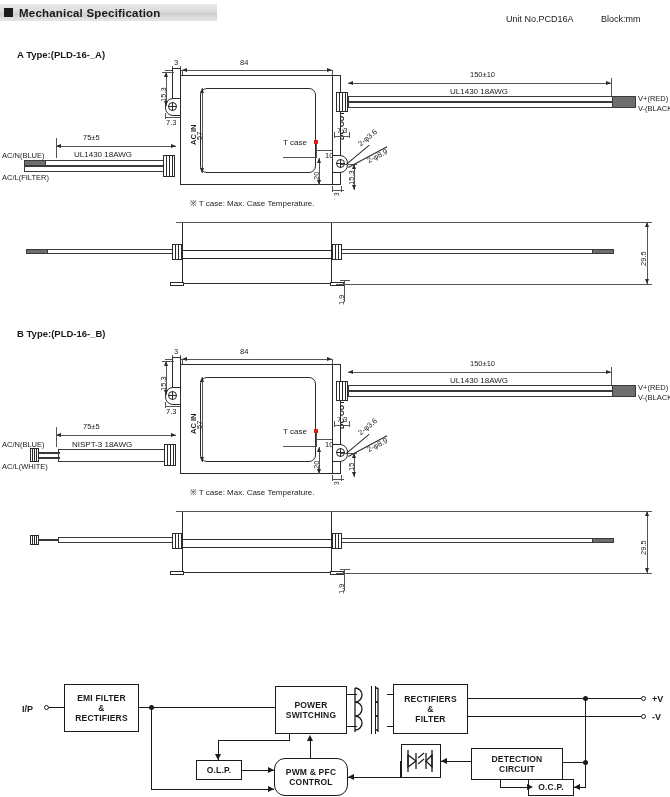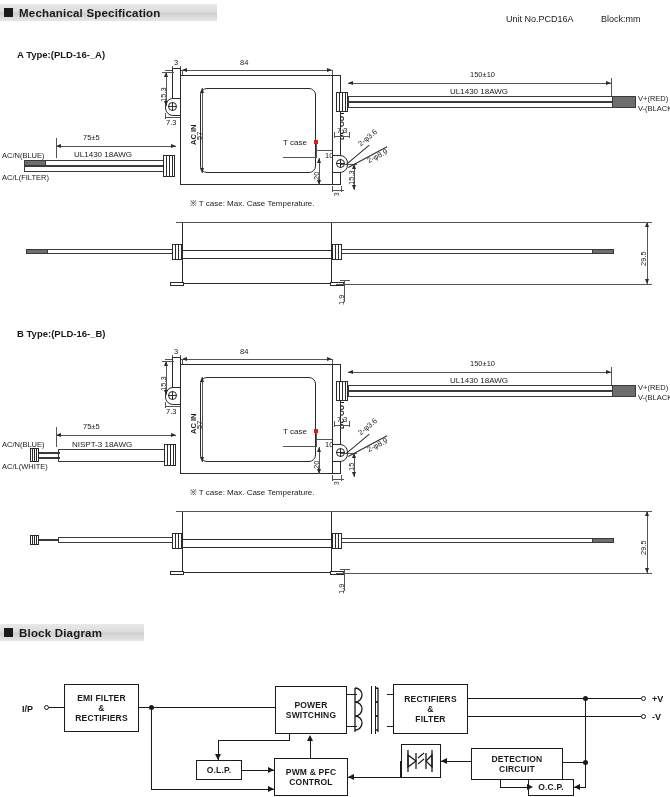--- a/index.html
+++ b/index.html
@@ -405,24 +405,20 @@
     <div class="vl-thin" style="left:647px;top:511px;height:62px;"></div>
     <div class="arrowU" style="left:644.5px;top:511px;"></div>
     <div class="arrowD" style="left:644.5px;top:568px;"></div>
     <div class="hl-thin" style="left:336px;top:573px;width:316px;"></div>
     <div class="hl-thin" style="left:176px;top:511px;width:476px;"></div>
     <div class="vlbl" style="left:338px;top:594px;">1.9</div>
     <div class="vl-thin" style="left:344px;top:569px;height:22px;"></div>
     <div class="hl-thin" style="left:340px;top:569px;width:10px;"></div>
   </div>
 
-  <div class="sec-hdr" style="left:0;top:624px;width:132px;">
-    <span class="sq"></span>
-    <span class="txt">Block Diagram</span>
-  </div>
 
 
   <div>
 
     <div class="blbl" style="left:22px;top:704px;">I/P</div>
     <div class="term" style="left:44px;top:705px;"></div>
     <div class="bline bh" style="left:49px;top:707px;width:16px;"></div>
 
     <div class="bblock" style="left:64px;top:684px;width:75px;height:48px;">
       <span style="white-space:pre-line;">EMI FILTER
@@ -468,21 +464,21 @@
     <div class="dot" style="left:583px;top:696px;"></div>
     <div class="term" style="left:641px;top:696px;"></div>
     <div class="term" style="left:641px;top:714px;"></div>
     <div class="blbl" style="left:652px;top:694px;">+V</div>
     <div class="blbl" style="left:652px;top:712px;">-V</div>
 
     <div class="bblock" style="left:196px;top:760px;width:46px;height:20px;">
       <span>O.L.P.</span>
     </div>
 
-    <div class="bblock" style="left:274px;top:758px;width:74px;height:38px;">
+    <div class="bblock" style="left:274px;top:758px;width:74px;height:38px;border-radius:11px;">
       <span style="white-space:pre-line;">PWM &amp; PFC
 CONTROL</span>
     </div>
 
     <div class="bblock" style="left:471px;top:748px;width:92px;height:32px;">
       <span style="white-space:pre-line;">DETECTION
 CIRCUIT</span>
     </div>
 
     <div class="bblock" style="left:528px;top:779px;width:46px;height:17px;">

